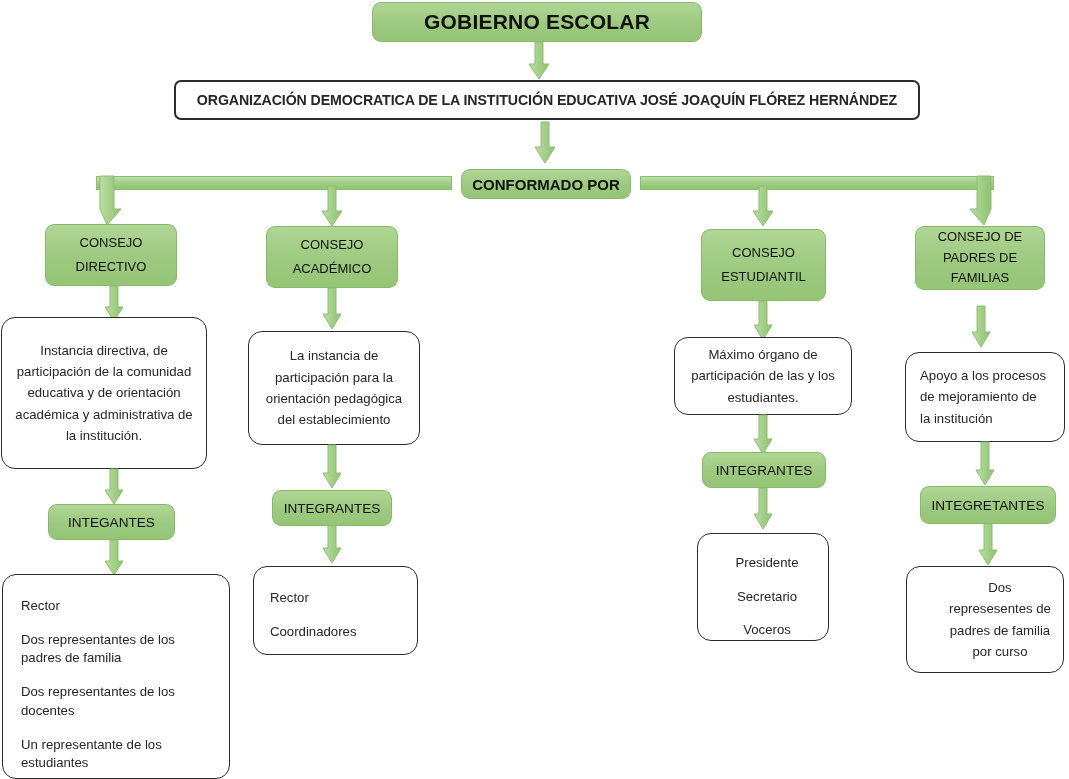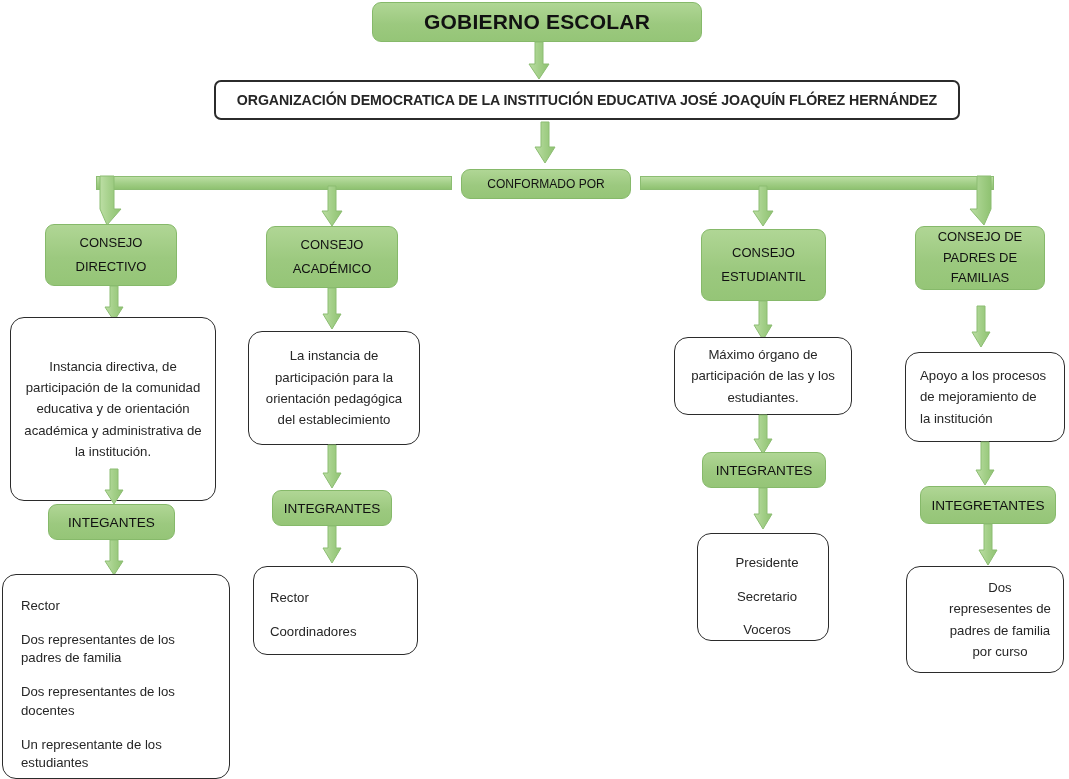--- a/index.html
+++ b/index.html
@@ -49,24 +49,24 @@
   .title-node {
     font-weight: bold;
     font-size: 21px;
     letter-spacing: 0.2px;
   }
   .banner-node {
     font-weight: bold;
     font-size: 14.2px;
     letter-spacing: -0.1px;
     white-space: nowrap;
-    margin-left: 40px;
   }
   .pill-node {
-    font-size: 12px;
+    font-size: 15px;
+    font-weight: bold;
   }
   .council-node {
     font-size: 13px;
     line-height: 1.85;
   }
   .council-node .ln { display: block; }
   .desc-node {
     font-size: 13.2px;
     line-height: 1.62;
     padding: 8px 10px;
@@ -143,21 +143,21 @@
 
   <div class="node green council-node" style="left:45px; top:224px; width:132px; height:62px;">
     <span class="ln">CONSEJO</span>
     <span class="ln">DIRECTIVO</span>
   </div>
 
   <svg class="arrow-svg" style="left:104px; top:286px;" width="20" height="36" viewBox="0 0 20 36">
     <polygon points="6,0 14,0 14,21 19,21 10,35 1,21 6,21" fill="url(#ag1)" stroke="#8cbd72" stroke-width="1"></polygon>
   </svg>
 
-  <div class="node white desc-node" style="left:10px; top:317px; width:206px; height:184px;">
+  <div class="node white desc-node" style="left:1px; top:317px; width:206px; height:152px;">
     <span>Instancia directiva, de participación de la comunidad educativa y de orientación académica y administrativa de la institución.</span>
   </div>
 
   <svg class="arrow-svg" style="left:104px; top:469px;" width="20" height="36" viewBox="0 0 20 36">
     <polygon points="6,0 14,0 14,21 19,21 10,35 1,21 6,21" fill="url(#ag1)" stroke="#8cbd72" stroke-width="1"></polygon>
   </svg>
 
   <div class="node green integ-node" style="left:48px; top:504px; width:127px; height:36px;">
     <span>INTEGANTES</span>
   </div>

